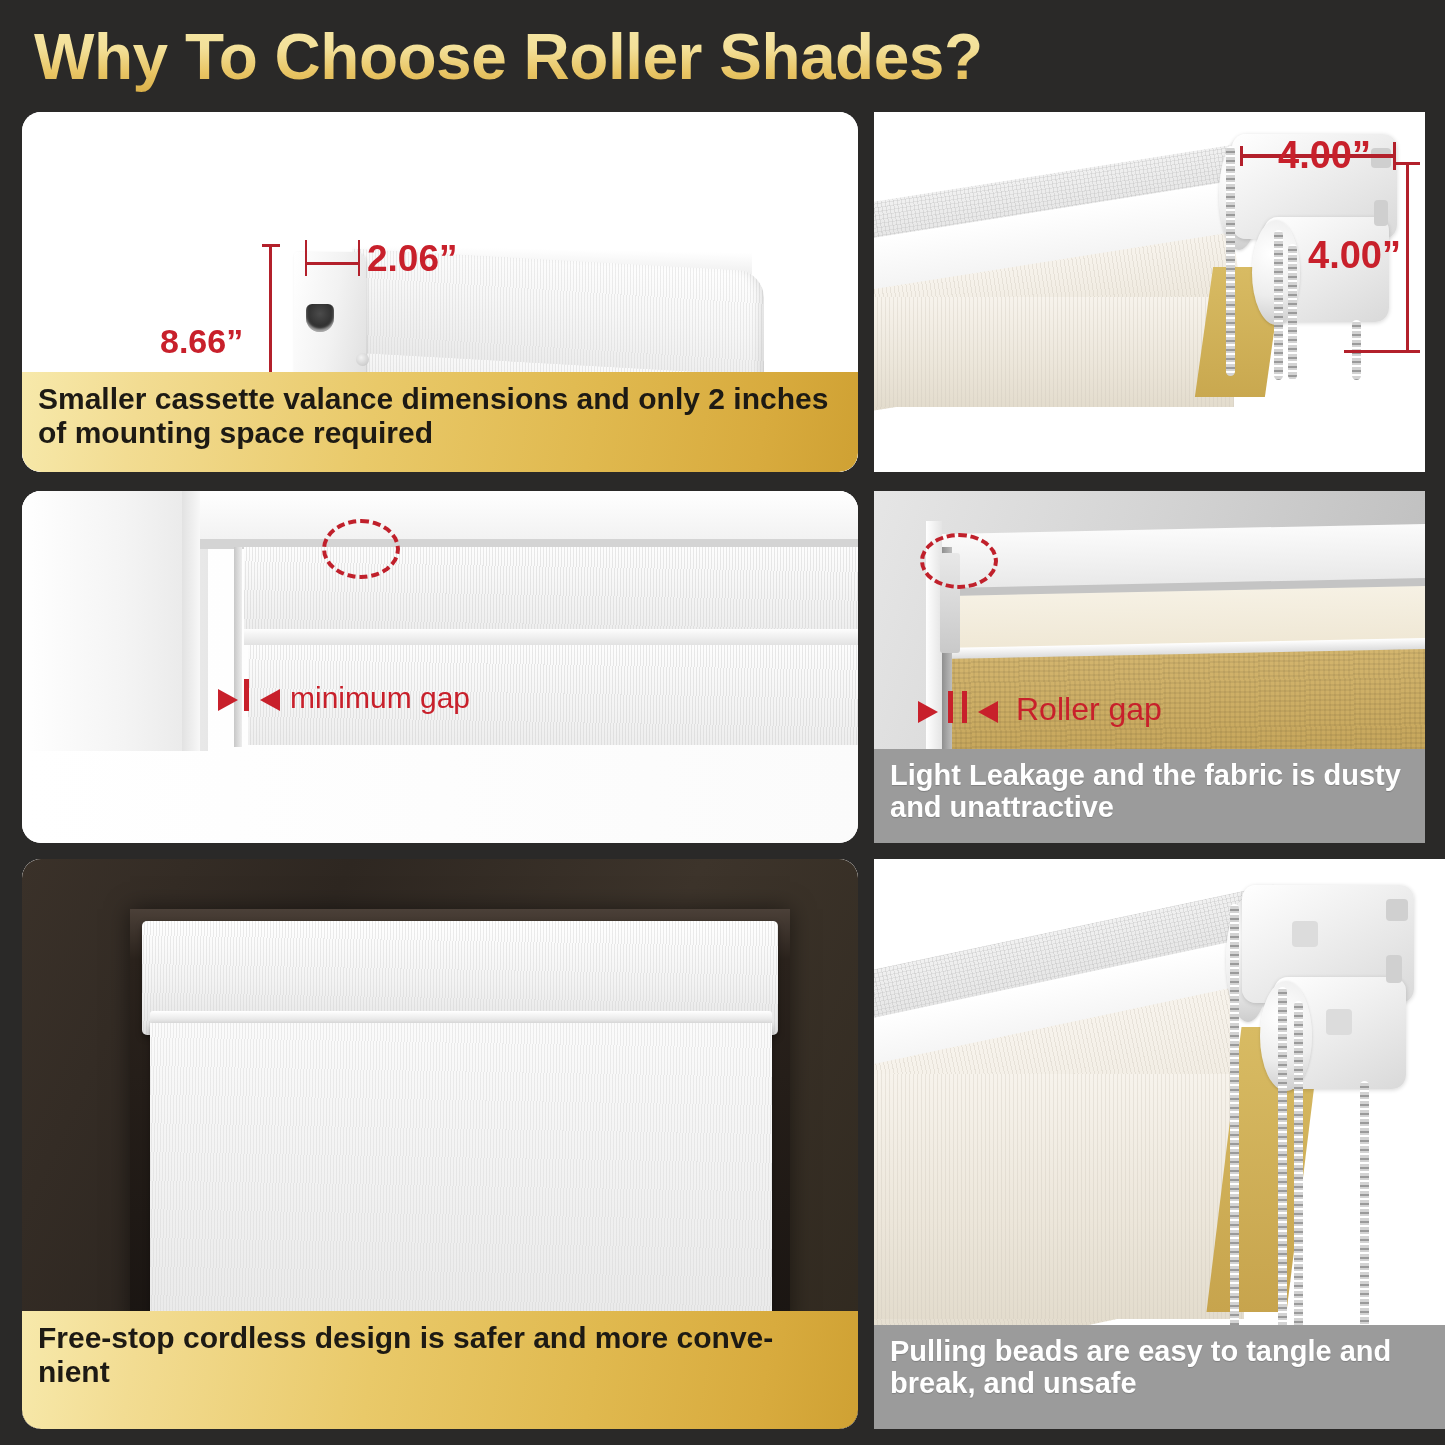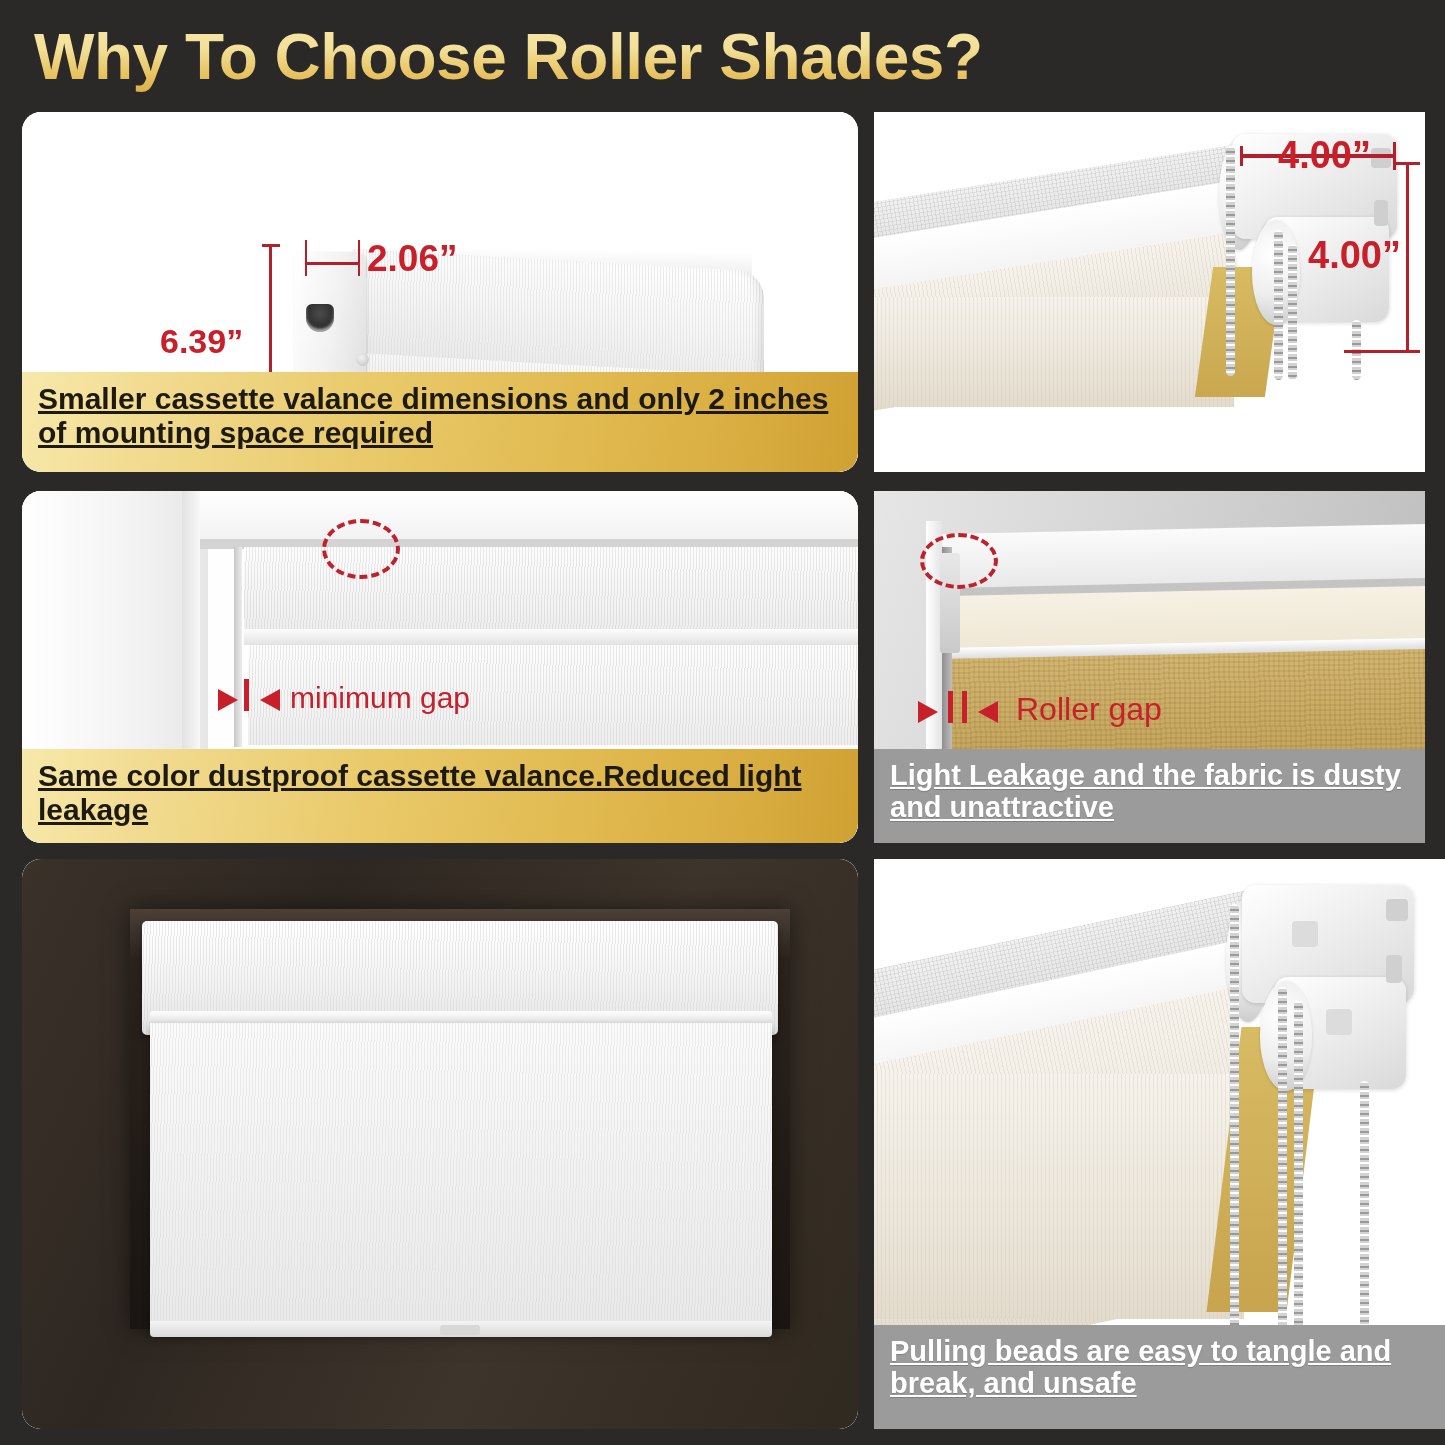--- a/index.html
+++ b/index.html
@@ -64,21 +64,20 @@
   }
 
   
   .caption {
     position: absolute;
     left: 0; right: 0; bottom: 0;
     box-sizing: border-box;
     padding: 10px 16px 30px 16px;
     font-weight: bold;
     line-height: 1.12;
-    text-decoration: underline;
   }
   .caption.gold {
     background: linear-gradient(100deg,
         #f7e9ab 0%, #f2dc92 14%, #e9c969 42%,
         #e0b94f 68%, #d8ab3e 88%, #cfa133 100%);
     color: #1d1a14;
     font-size: 30px;
     border-bottom-left-radius: 19px;
     border-bottom-right-radius: 19px;
   }
@@ -296,21 +295,21 @@
       <div class="v-screw2"></div>
 
       <div class="dimline" style="left:283px; top:128px; width:2px; height:36px;"></div>
       <div class="dimline" style="left:336px; top:128px; width:2px; height:36px;"></div>
       <div class="dimline" style="left:283px; top:150px; width:55px; height:3px;"></div>
       <div class="dimtext" style="left:345px; top:126px; font-size:37px;">2.06”</div>
 
       <div class="dimline" style="left:247px; top:132px; width:3px; height:200px;"></div>
       <div class="dimline" style="left:240px; top:132px; width:18px; height:3px;"></div>
       <div class="dimline" style="left:240px; top:330px; width:18px; height:3px;"></div>
-      <div class="dimtext" style="left:138px; top:210px; font-size:34px;">6.39”</div>
+      <div class="dimtext" style="left:138px; top:210px; font-size:34px;">8.66”</div>
     </div>
     <div class="caption gold cap-h-100">Smaller cassette valance dimensions and only 2 inches of mounting space required</div>
   </div>
 
   <div class="panel bad p-r1c2">
     <div class="photo">
 
       <div class="rs-fabric-top" style="left:-20px; top:60px; width:420px; height:86px; transform:rotate(-9deg); border-radius:6px;"></div>
       <div class="rs-fabric-top" style="left:-20px; top:96px; width:420px; height:60px; transform:rotate(-9deg); background:linear-gradient(180deg,#ffffff,#f2f2f2);"></div>
 
@@ -358,21 +357,20 @@
 
       <div style="position:absolute; left:212px; top:56px; width:8px; height:200px; background:linear-gradient(90deg,#c7c7c7,#ededed);"></div>
 
       <div class="dashed-ellipse" style="left:300px; top:28px; width:70px; height:52px;"></div>
 
       <div class="redarrow-r" style="left:196px; top:198px;"></div>
       <div class="redtick" style="left:222px; top:188px; height:32px;"></div>
       <div class="redarrow-l" style="left:238px; top:198px;"></div>
       <div class="gaplabel" style="left:268px; top:190px; font-size:30px;">minimum gap</div>
     </div>
-    <div class="caption gold cap-h-94">Same color dustproof cassette valance.Reduced light leakage</div>
   </div>
 
   <div class="panel bad p-r2c2">
     <div class="photo" style="background:linear-gradient(110deg,#e6e6e6 0%,#d5d5d5 40%,#b9b9b9 100%);">
 
       <div style="position:absolute; left:60px; top:38px; width:495px; height:60px; background:linear-gradient(180deg,#fbfbfb,#e7e7e7); border-radius:0 0 10px 10px; transform:rotate(-1.2deg);"></div>
       <div style="position:absolute; left:60px; top:92px; width:495px; height:12px; background:#c4c4c4; transform:rotate(-1.2deg);"></div>
 
       <div style="position:absolute; left:66px; top:100px; width:489px; height:58px; background:linear-gradient(180deg,#f6f1e4,#efe7d4); transform:rotate(-1.2deg);"></div>
       <div style="position:absolute; left:66px; top:152px; width:489px; height:12px; background:linear-gradient(180deg,#ffffff,#d9d9d9); transform:rotate(-1.2deg);"></div>
@@ -409,20 +407,21 @@
 
       <div class="forearm" style="left:442px; top:330px; width:46px; height:140px; transform:rotate(6deg);"></div>
       <div class="hand" style="left:432px; top:288px; width:58px; height:72px;"></div>
 
       <div class="shade-head" style="left:120px; top:62px; width:636px; height:114px;"></div>
       <div style="position:absolute; left:128px; top:152px; width:622px; height:12px; background:linear-gradient(180deg,#ffffff,#dfdfdf); border-radius:3px;"></div>
       <div class="shade-panel" style="left:128px; top:164px; width:622px; height:310px;"></div>
       <div style="position:absolute; left:128px; top:462px; width:622px; height:16px; background:linear-gradient(180deg,#f4f4f4,#dadada); border-radius:0 0 4px 4px;"></div>
       <div style="position:absolute; left:418px; top:466px; width:40px; height:10px; background:#d8d8d8; border-radius:3px;"></div>
     </div>
+    <div class="caption gold cap-h-118">Free-stop cordless design is safer and more conve-nient</div>
   </div>
 
   <div class="panel bad p-r3c2">
     <div class="photo">
 
       <div class="rs-fabric-top" style="left:-30px; top:70px; width:450px; height:100px; transform:rotate(-12deg); border-radius:8px;"></div>
       <div class="rs-fabric-top" style="left:-30px; top:118px; width:450px; height:70px; transform:rotate(-12deg); background:linear-gradient(180deg,#ffffff,#f0f0f0);"></div>
 
       <div class="rs-fabric-body" style="left:-30px; top:170px; width:420px; height:300px; transform:rotate(-12deg);"></div>
       <div class="rs-fabric-body" style="left:0px; top:215px; width:370px; height:245px;"></div>

